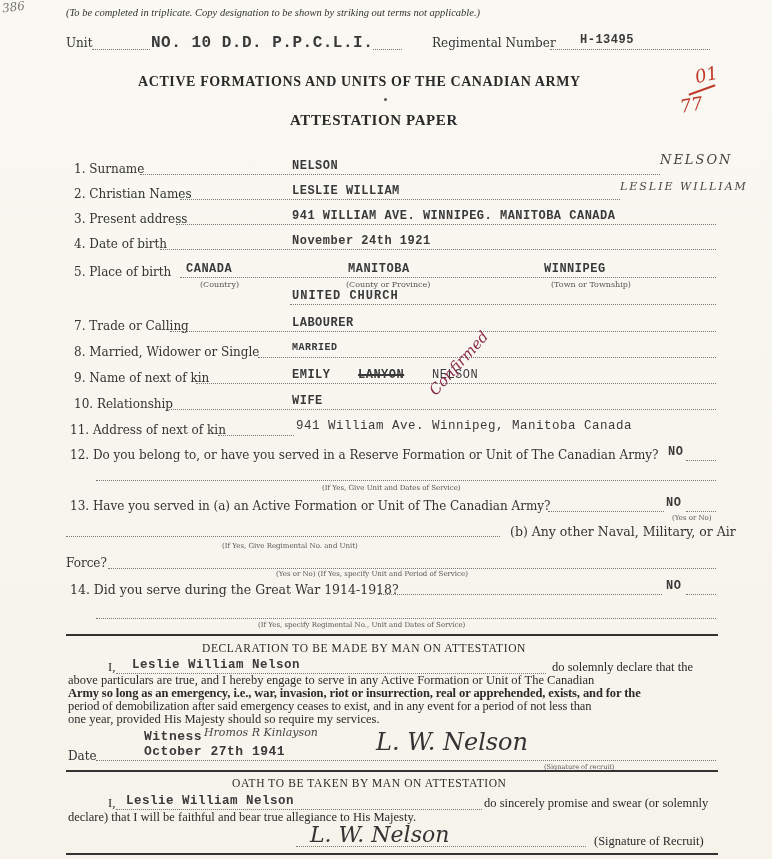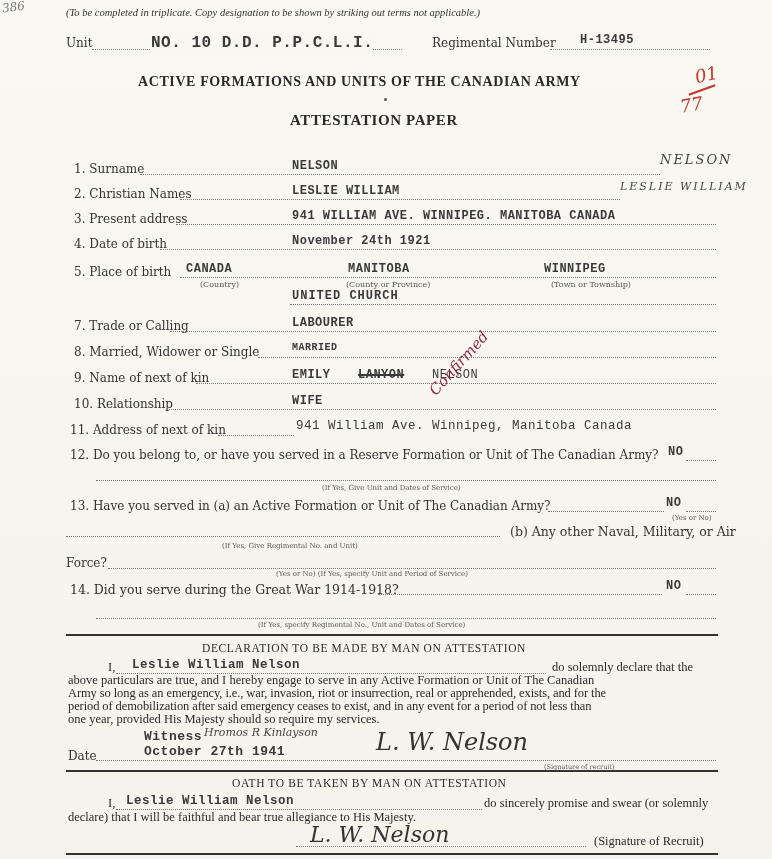--- a/index.html
+++ b/index.html
@@ -130,21 +130,21 @@
   <div class="abs small" style="left:258px;top:621px;font-size:7px;">(If Yes, specify Regimental No., Unit and Dates of Service)</div>
 
   <div class="rule" style="left:66px;top:634px;width:652px;"></div>
 
   <div class="abs heading" style="left:202px;top:642px;font-size:11.5px;font-weight:normal;">DECLARATION TO BE MADE BY MAN ON ATTESTATION</div>
   <div class="abs serif" style="left:108px;top:660px;font-size:12.5px;">I,</div>
   <div class="dots" style="left:116px;top:673px;width:430px;"></div>
   <div class="abs typed" style="left:132px;top:658px;font-size:12.5px;background:#f7f5ee;">Leslie William Nelson</div>
   <div class="abs serif" style="left:552px;top:660px;font-size:12.5px;">do solemnly declare that the</div>
   <div class="abs serif" style="left:68px;top:673px;font-size:12.5px;">above particulars are true, and I hereby engage to serve in any Active Formation or Unit of The Canadian</div>
-  <div class="abs serif" style="left:68px;top:686px;font-size:12.5px;letter-spacing:-0.1px;">Army so long as an emergency, i.e., war, invasion, riot or insurrection, real or apprehended, exists, and for the</div>
+  <div class="abs serif" style="left:68px;top:686px;font-size:12.5px;letter-spacing:-0.1px;font-weight:bold;">Army so long as an emergency, i.e., war, invasion, riot or insurrection, real or apprehended, exists, and for the</div>
   <div class="abs serif" style="left:68px;top:699px;font-size:12.5px;letter-spacing:-0.1px;">period of demobilization after said emergency ceases to exist, and in any event for a period of not less than</div>
   <div class="abs serif" style="left:68px;top:712px;font-size:12.5px;">one year, provided His Majesty should so require my services.</div>
 
   <div class="abs typed" style="left:144px;top:729px;font-size:13px;">Witness</div>
   <div class="abs hand" style="left:204px;top:726px;font-size:11px;color:#444;">Hromos R Kinlayson</div>
   <div class="abs label" style="left:68px;top:749px;">Date</div>
   <div class="dots" style="left:96px;top:760px;width:620px;"></div>
   <div class="abs typed" style="left:144px;top:744px;font-size:13px;background:#f7f5ee;">October 27th 1941</div>
   <div class="abs hand" style="left:376px;top:728px;font-size:24px;color:#333;">L. W. Nelson</div>
   <div class="abs small" style="left:544px;top:763px;font-size:6.5px;">(Signature of recruit)</div>

